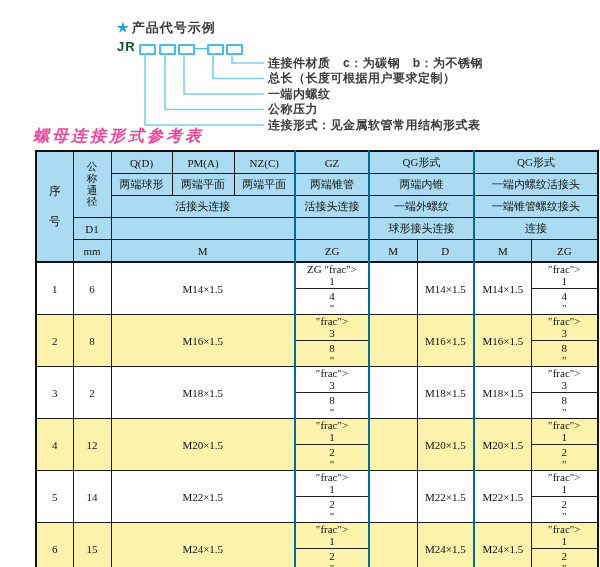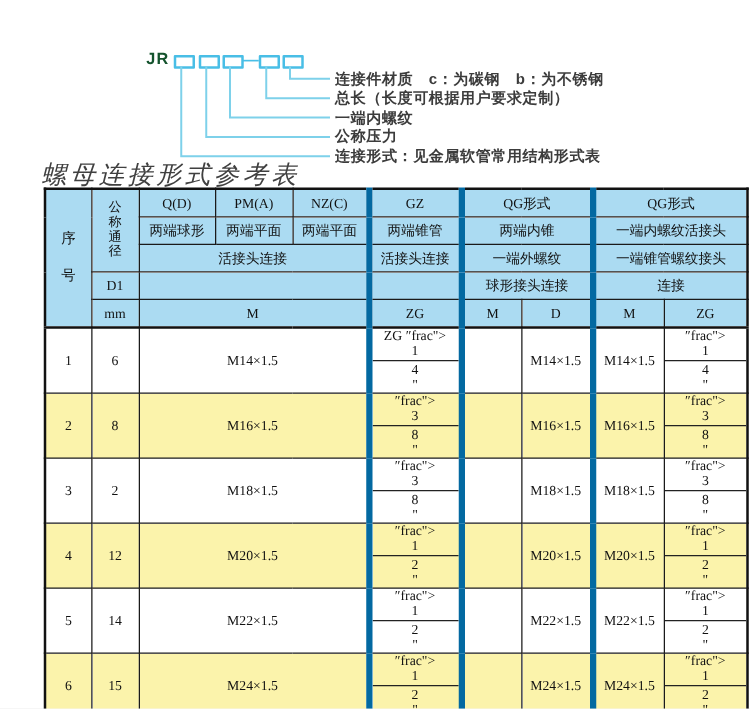--- a/index.html
+++ b/index.html
@@ -12,47 +12,50 @@
   .diagram{position:absolute;left:0;top:0;width:600px;height:150px;}
   .diag-title{position:absolute;left:117px;top:19px;font-size:13px;font-weight:bold;color:#3a3a3a;letter-spacing:1px;}
   .diag-title .star{color:var(--star-blue,#2b9fd8);margin-right:2px;font-size:13px;}
   .code-prefix{position:absolute;left:117px;top:39px;font-size:13px;font-weight:bold;color:#14532d;letter-spacing:1px;}
   .code-box{position:absolute;top:44px;width:13px;height:7px;border:2px solid var(--box-cyan,#49bee6);border-radius:1px;background:#fff;}
   .code-dash{position:absolute;top:40px;font-size:13px;font-weight:bold;color:var(--box-cyan,#49bee6);}
   .connectors{position:absolute;left:0;top:0;width:600px;height:150px;}
   .dlabel{position:absolute;left:268px;height:15.5px;line-height:15.5px;font-size:12px;font-weight:bold;color:#3c3c3c;white-space:nowrap;letter-spacing:0.5px;}
   
   .table-title{
-    position:absolute;left:33px;top:126px;font-size:20px;font-weight:normal;font-style:italic;
-    font-family:"Liberation Serif","DejaVu Serif",serif;color:#404040;letter-spacing:3px;
+    position:absolute;left:33px;top:126px;font-size:16px;font-weight:bold;font-style:italic;
+    font-family:"Liberation Serif","DejaVu Serif",serif;color:#ec4899;letter-spacing:3px;
   }
   
   .tbl-wrap{position:absolute;left:35px;top:150px;}
   table{border-collapse:collapse;table-layout:fixed;width:562px;border:2px solid #111;}
   th,td{
     border:1px solid #1a1a1a;text-align:center;vertical-align:middle;padding:0;
     font-family:"Liberation Serif","DejaVu Serif",serif;font-size:11px;font-weight:normal;color:#111;
     overflow:hidden;white-space:nowrap;
   }
   thead th{background:var(--header-bg,#abdbf2);height:21px;}
   thead{border-bottom:2px solid #111;}
   tbody td{height:20px;background:#ffffff;}
   tbody tr.alt td{background:var(--row-alt,#fbf3ab);}
-  .bL{border-left:5px solid #0369a1;}
+  .bL{border-left:2px solid #0369a1;}
   .vseq{line-height:2.6;font-size:11.5px;}
   .vdia{line-height:1.12;font-size:10.5px;}
   .fn{display:block;border-bottom:1px solid #222;padding:0 1px 1px 1px;}
   .fd{display:block;padding-top:1px;}
 </style>
 </head>
 <body>
 
 <div class="page">
 
   <div class="diagram">
+    <div class="diag-title">
+      <span class="star">★</span><span>产品代号示例</span>
+    </div>
 
     <span class="code-prefix">JR</span>
     <span class="code-box" style="left:139px"></span>
     <span class="code-box" style="left:159px"></span>
     <span class="code-box" style="left:178px"></span>
     <span class="code-dash" style="left:194px">—</span>
     <span class="code-box" style="left:207px"></span>
     <span class="code-box" style="left:226px"></span>
 
     <svg class="connectors" viewBox="0 0 600 150">

